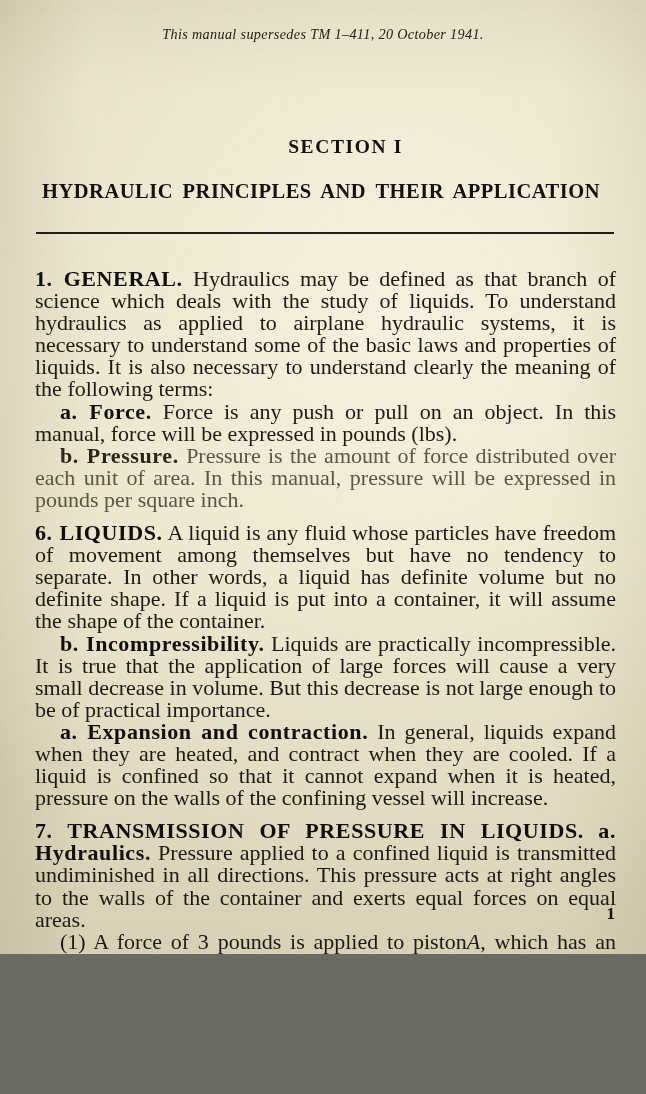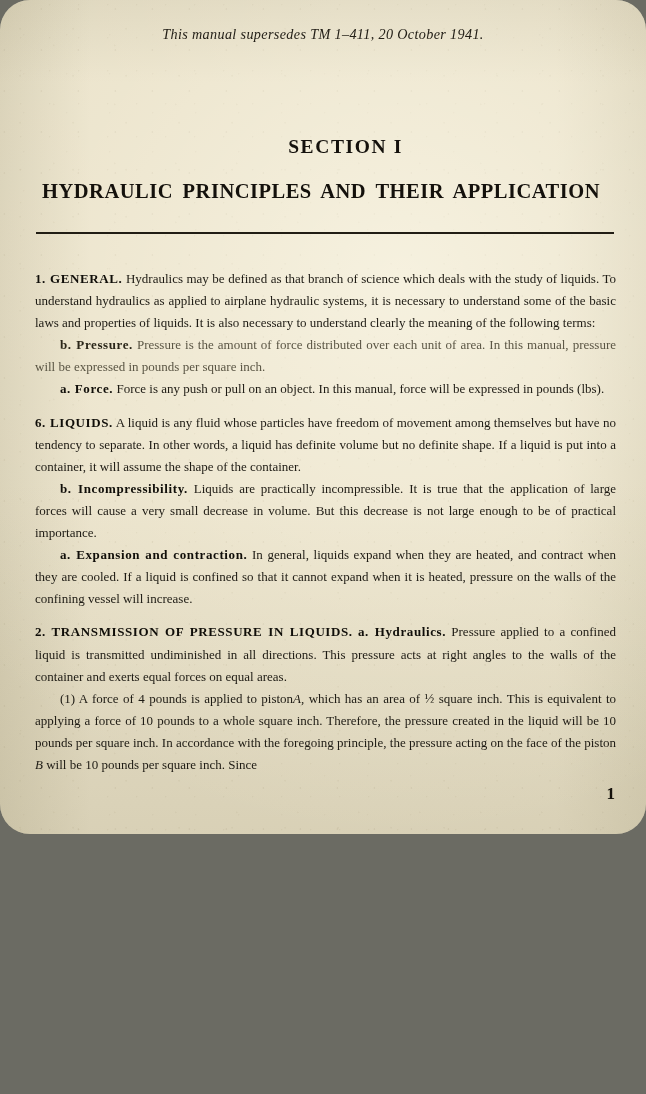--- a/index.html
+++ b/index.html
@@ -3,26 +3,25 @@
 <meta charset="utf-8">
 <style>
   html, body {
     margin: 0;
     padding: 0;
     background: #6b6b63;
   }
   .page {
     position: relative;
     width: 646px;
-    height: 834px;
+    height: 954px;
     overflow: hidden;
     background: #e9e1c9;
     font-family: "Liberation Serif", "DejaVu Serif", serif;
     color: #1d1a14;
-    border-radius: 30px;
   }
   
   .paper-tone {
     position: absolute;
     inset: 0;
     background:
       radial-gradient(125% 95% at 62% 34%, rgba(255,252,238,0.60) 0%, rgba(255,250,232,0.20) 42%, rgba(0,0,0,0) 70%),
       linear-gradient(180deg, rgba(186,176,140,0.00) 58%, rgba(158,150,116,0.22) 100%),
       linear-gradient(90deg, rgba(150,142,108,0.22) 0%, rgba(150,142,108,0.00) 14%, rgba(0,0,0,0) 86%, rgba(150,142,108,0.16) 100%),
       linear-gradient(180deg, rgba(150,142,110,0.16) 0%, rgba(0,0,0,0) 10%);
@@ -92,21 +91,21 @@
     width: 578px;
     height: 0;
     border-top: 2.2px solid #211d14;
   }
 
   .body-block {
     position: absolute;
     top: 268px;
     left: 35px;
     width: 581px;
-    font-size: 13px;
+    font-size: 22px;
     line-height: 22.1px;
     text-align: justify;
     text-justify: inter-word;
     color: #1d1a13;
   }
   p { margin: 0; }
   .para-gap { height: 11px; }
   .indent { text-indent: 25px; }
   .lead { font-weight: bold; color: #100e09; }
   .ital { font-style: italic; }
@@ -139,28 +138,28 @@
 
     <div class="rule"></div>
 
     <div class="body-block">
 
       <p>
         <span class="lead sp">1. GENERAL.</span>
         <span>Hydraulics may be defined as that branch of science which deals with the study of liquids.  To understand hydraulics as applied to airplane hydraulic systems, it is necessary to understand some of the basic laws and properties of liquids.  It is also necessary to understand clearly the meaning of the following terms:</span>
       </p>
 
+      <p class="indent">
+        <span class="lead sp">a. Force.</span>
+        <span>Force is any push or pull on an object.  In this manual, force will be expressed in pounds (lbs).</span>
+      </p>
+
       <p class="indent faded">
         <span class="lead sp">b. Pressure.</span>
         <span>Pressure is the amount of force distributed over each unit of area.  In this manual, pressure will be expressed in pounds per square inch.</span>
-      </p>
-
-      <p class="indent">
-        <span class="lead sp">a. Force.</span>
-        <span>Force is any push or pull on an object.  In this manual, force will be expressed in pounds (lbs).</span>
       </p>
 
       <div class="para-gap"></div>
 
       <p>
         <span class="lead sp">6.  LIQUIDS.</span>
         <span>A liquid is any fluid whose particles have freedom of movement among themselves but have no tendency to separate.  In other words, a liquid has definite volume but no definite shape.  If a liquid is put into a container, it will assume the shape of the container.</span>
       </p>
 
       <p class="indent">
@@ -169,29 +168,29 @@
       </p>
 
       <p class="indent">
         <span class="lead sp">a. Expansion and contraction.</span>
         <span>In general, liquids expand when they are heated, and contract when they are cooled.  If a liquid is confined so that it cannot expand when it is heated, pressure on the walls of the confining vessel will increase.</span>
       </p>
 
       <div class="para-gap"></div>
 
       <p>
-        <span class="lead sp">2. TRANSMISSION OF PRESSURE IN LIQUIDS.</span>
+        <span class="lead sp">7. TRANSMISSION OF PRESSURE IN LIQUIDS.</span>
         <span class="lead sp">a. Hydraulics.</span>
         <span>Pressure applied to a confined liquid is transmitted undiminished in all directions.  This pressure acts at right angles to the walls of the container and exerts equal forces on equal areas.</span>
       </p>
 
 
       <p class="indent">
         <span>(1)</span>
-        <span>A force of 4 pounds is applied to piston</span><span class="ital">A</span><span>, which has an area of ½ square inch.  This is equivalent to applying a force of 10 pounds to a whole square inch.  Therefore, the pressure created in the liquid will be 10 pounds per square inch.  In accordance with the foregoing principle, the pressure acting on the face of the piston</span>
+        <span>A force of 3 pounds is applied to piston</span><span class="ital">A</span><span>, which has an area of ½ square inch.  This is equivalent to applying a force of 10 pounds to a whole square inch.  Therefore, the pressure created in the liquid will be 10 pounds per square inch.  In accordance with the foregoing principle, the pressure acting on the face of the piston</span>
         <span class="ital">B</span>
         <span>will be 10 pounds per square inch.  Since</span>
       </p>
 
     </div>
 
     <div class="page-number">1</div>
   </div>
 
   <div class="paper-tone"></div>

